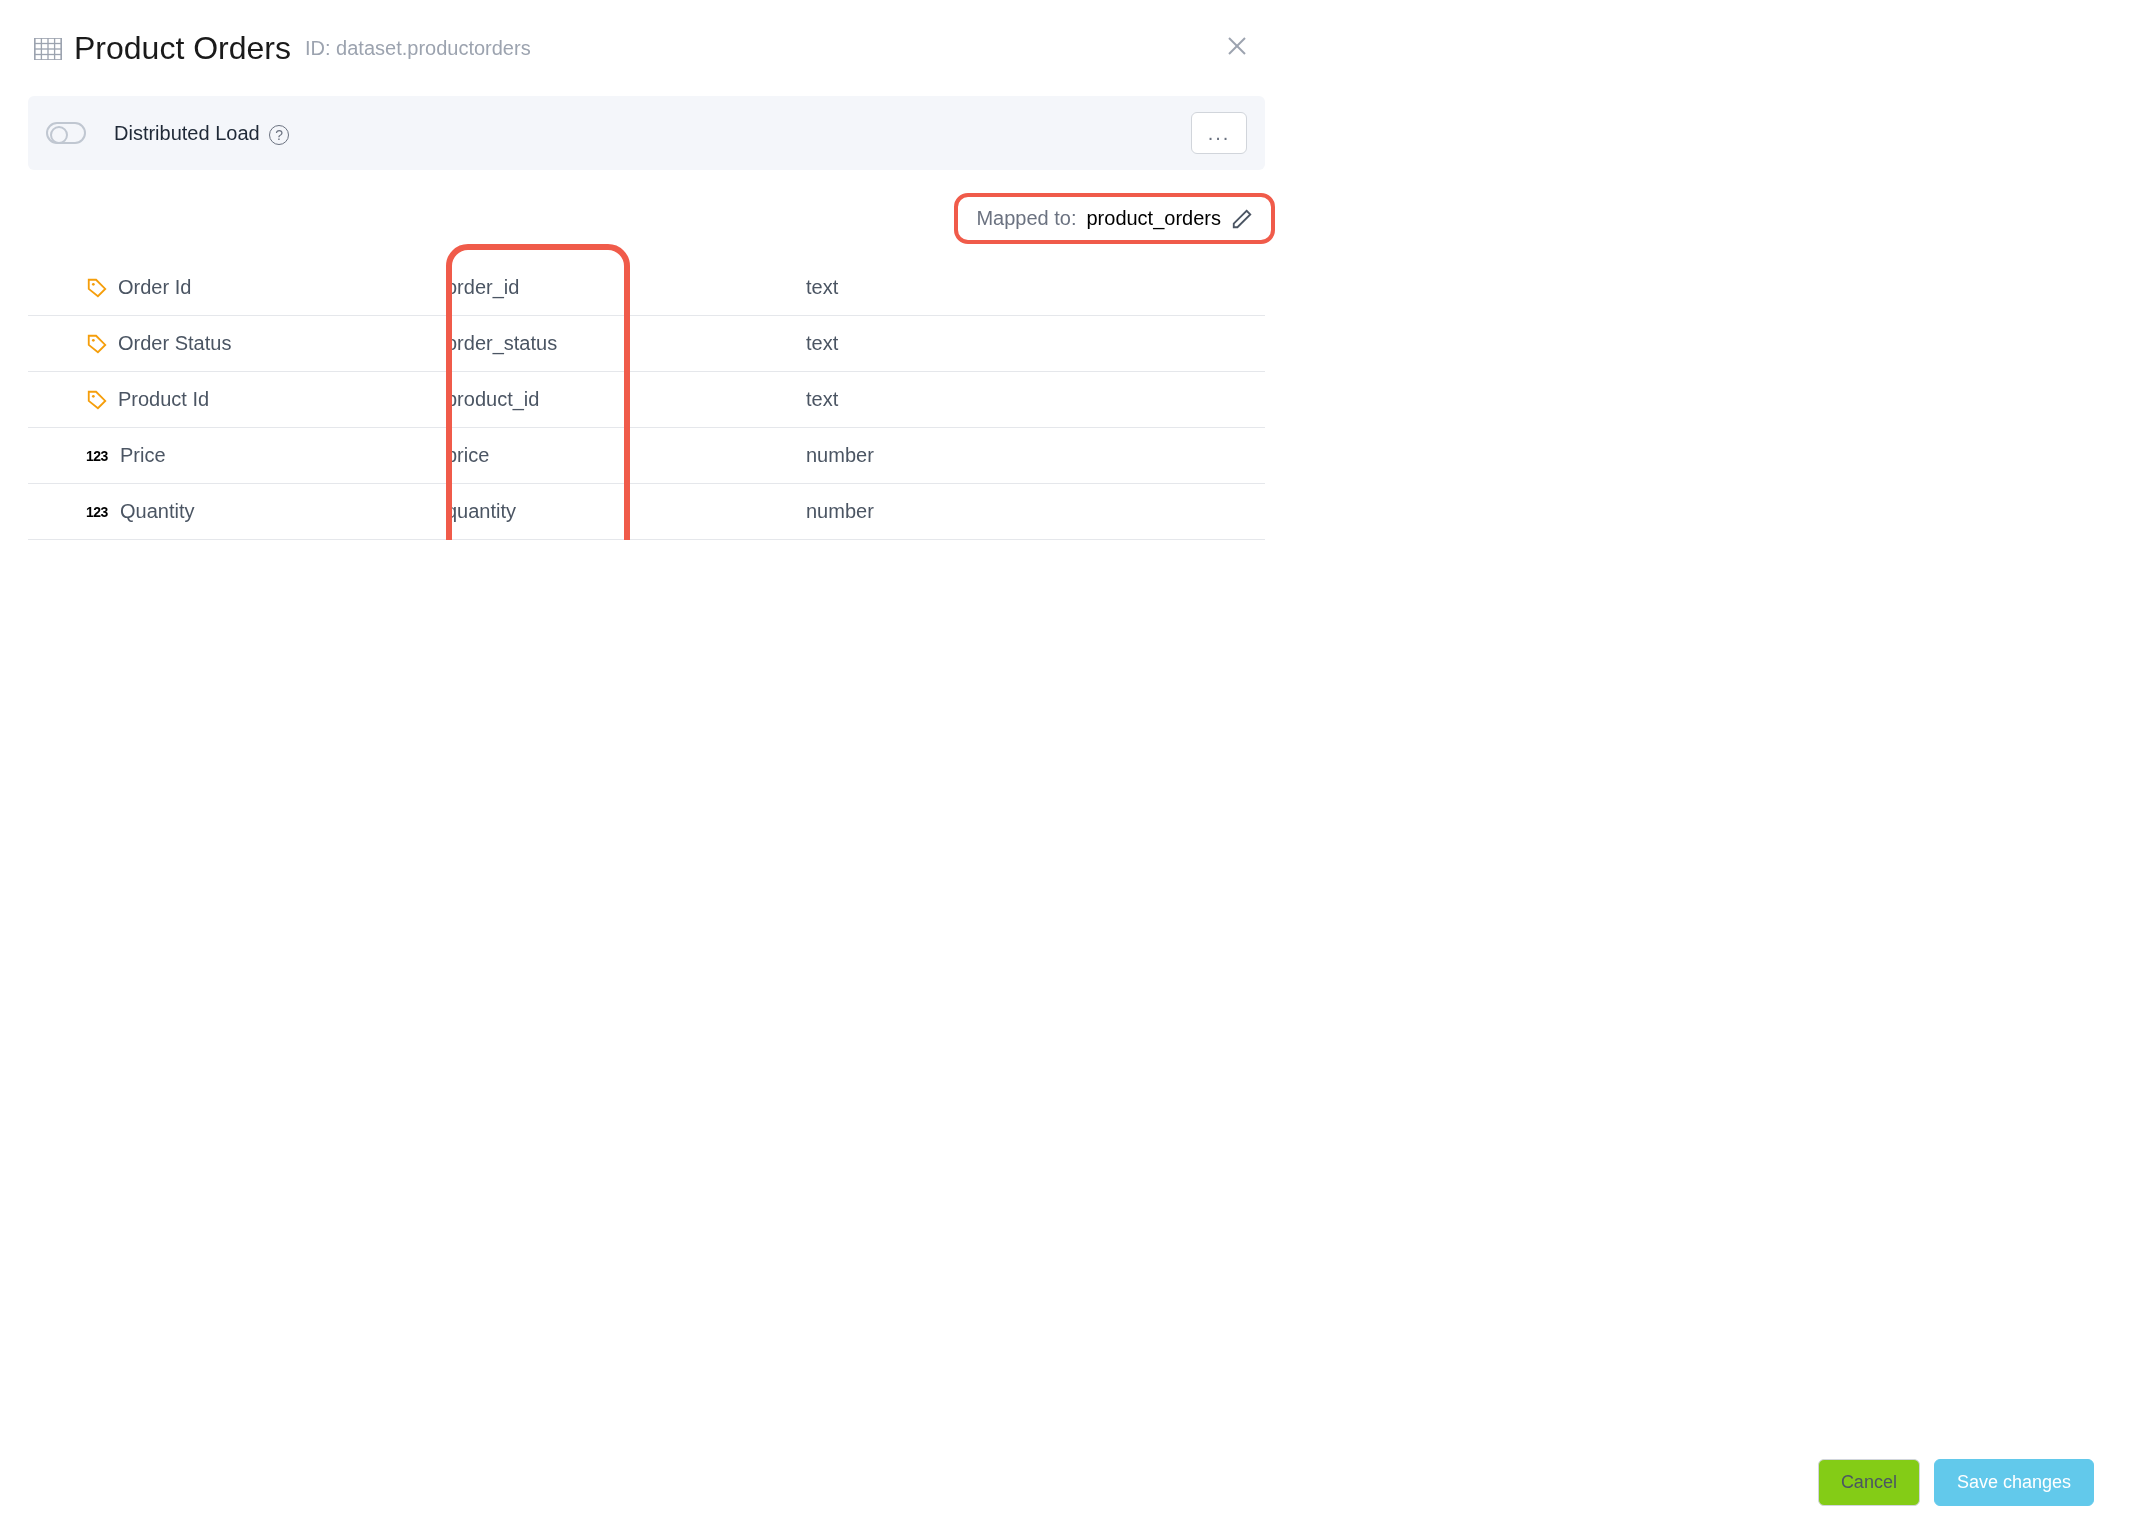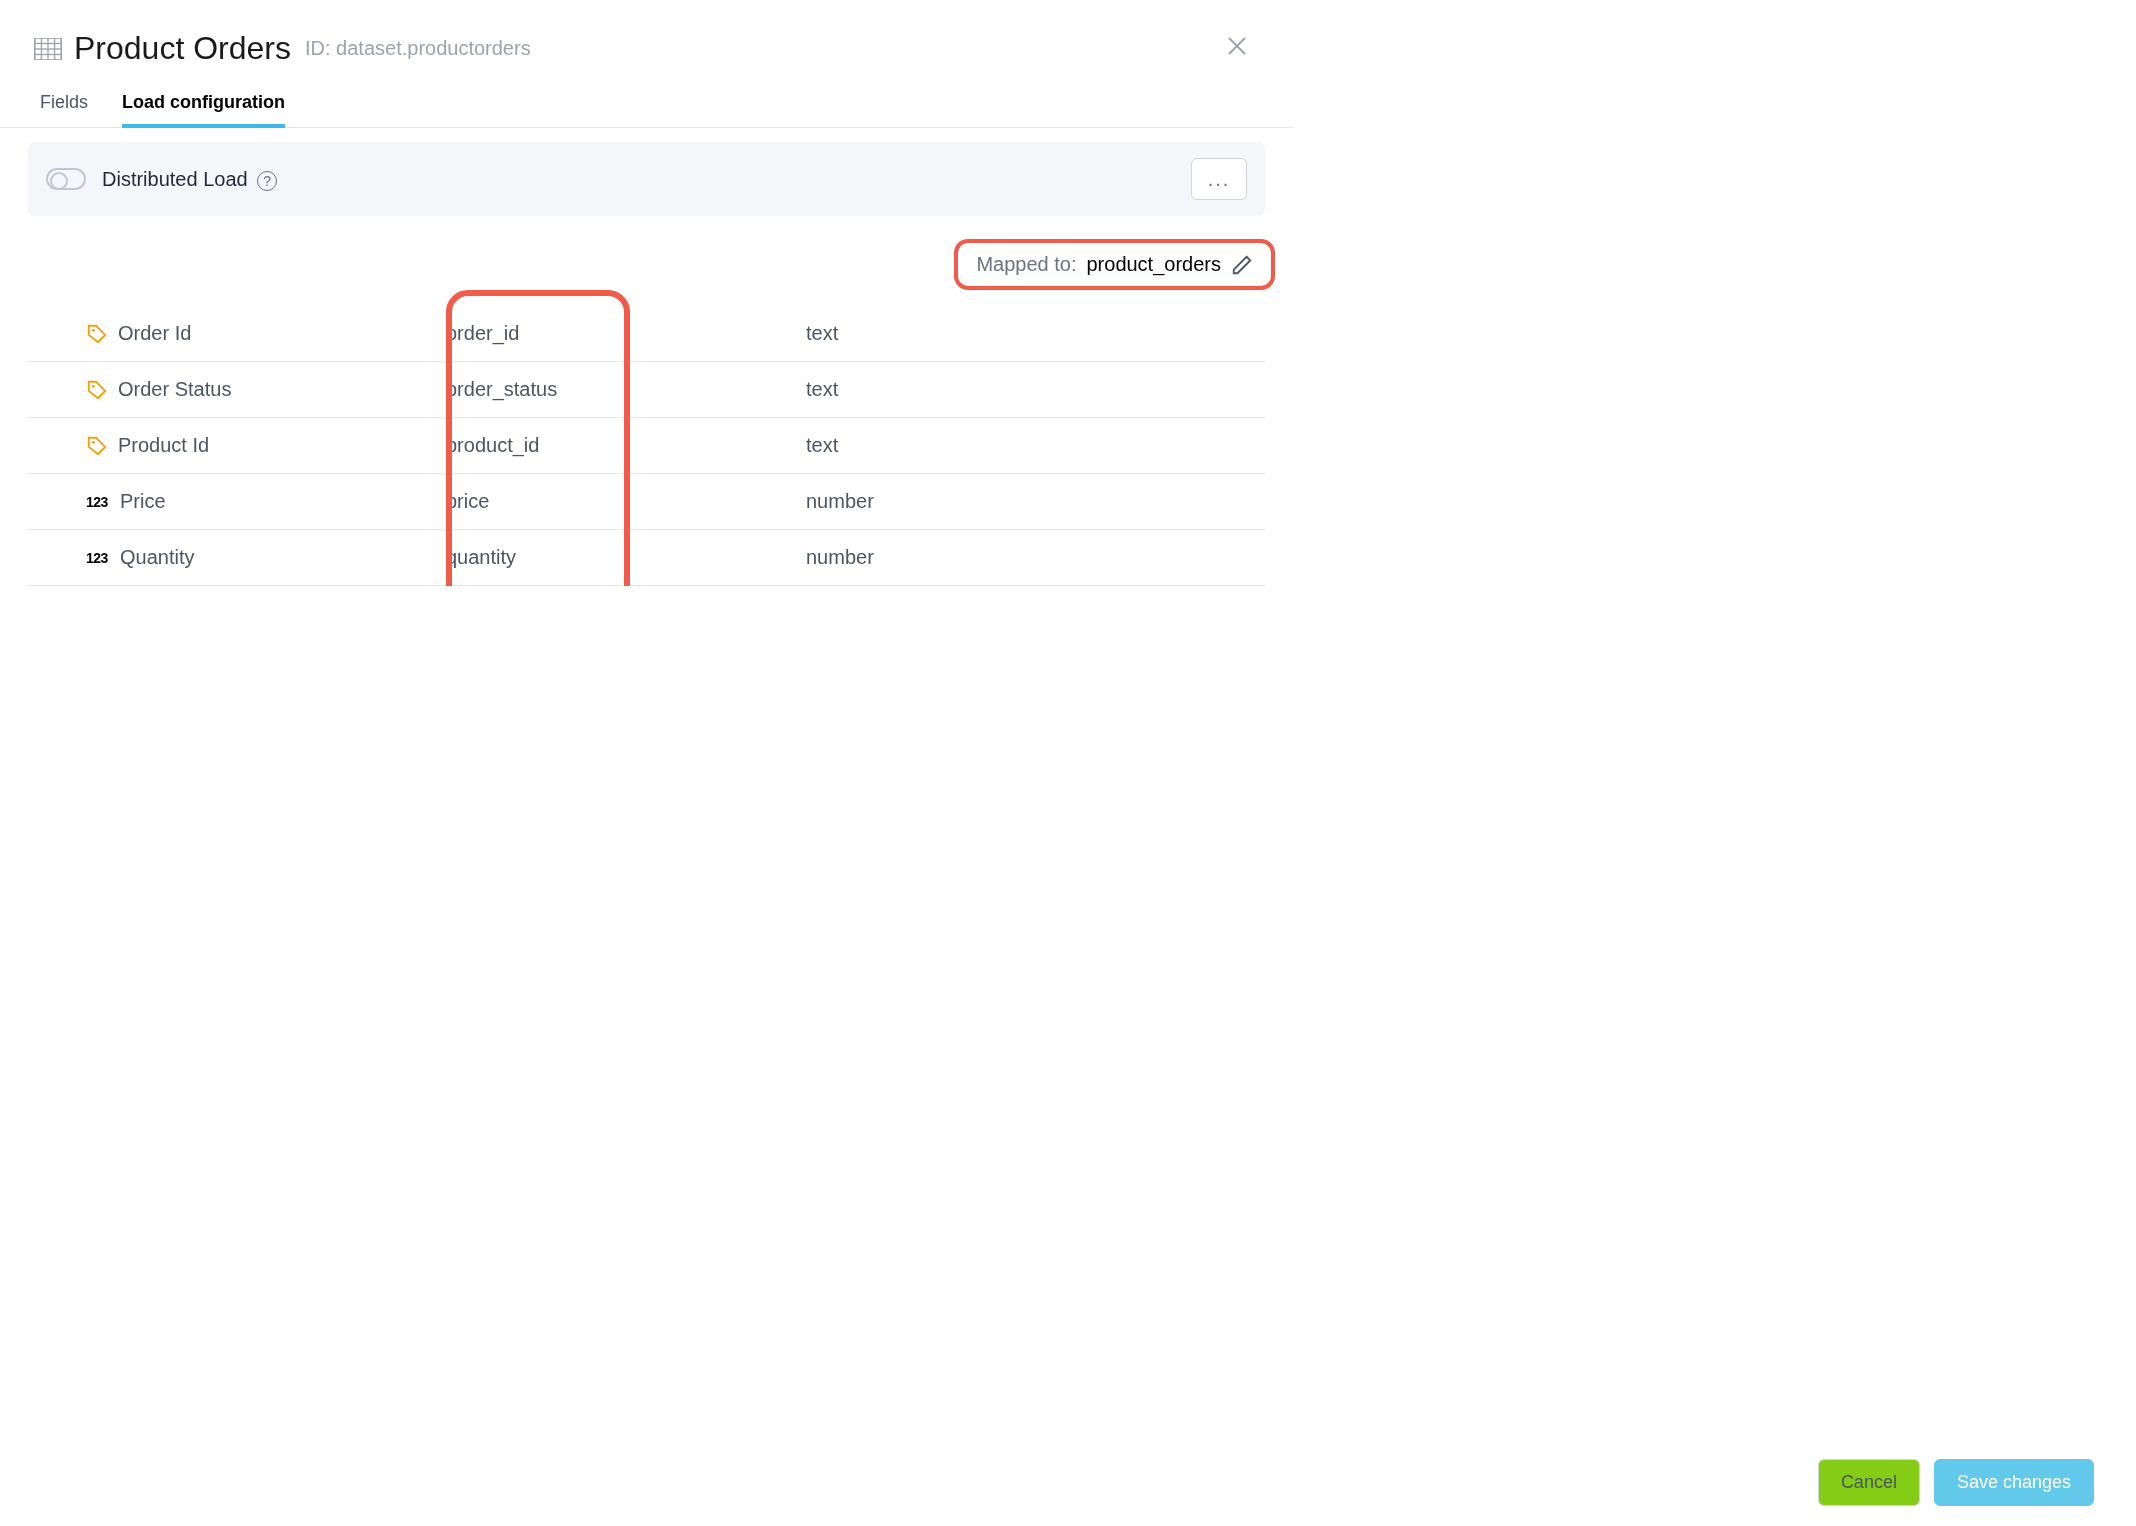--- a/index.html
+++ b/index.html
@@ -84,21 +84,21 @@
       background: #f4f6fa;
       border-radius: 6px;
       padding: 16px 18px;
       display: flex;
       align-items: center;
       justify-content: space-between;
     }
     .banner-left {
       display: flex;
       align-items: center;
-      gap: 16px;
+      gap: 28px;
     }
     .toggle {
       flex-shrink: 0;
       width: 40px;
       height: 22px;
       border: 2px solid #c0c7d1;
       border-radius: 14px;
       position: relative;
       cursor: pointer;
       background: transparent;
@@ -279,24 +279,20 @@
       <span>dataset.productorders</span>
     </div>
     <div class="close-btn">
       <svg viewBox="0 0 24 24">
         <line x1="4" y1="4" x2="20" y2="20"></line>
         <line x1="20" y1="4" x2="4" y2="20"></line>
       </svg>
     </div>
   </div>
 
-  <div class="tabs">
-    <div class="tab">Fields</div>
-    <div class="tab active">Load configuration</div>
-  </div>
 
   <div class="banner">
     <div class="banner-left">
       <div class="toggle"></div>
       <div class="banner-label">
         <span>Distributed Load</span>
         <span class="help-icon">?</span>
       </div>
     </div>
     <div class="more-btn">...</div>

